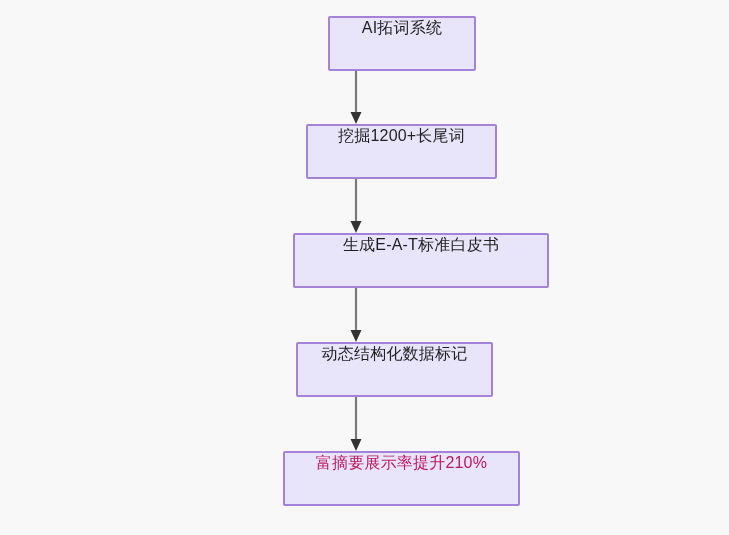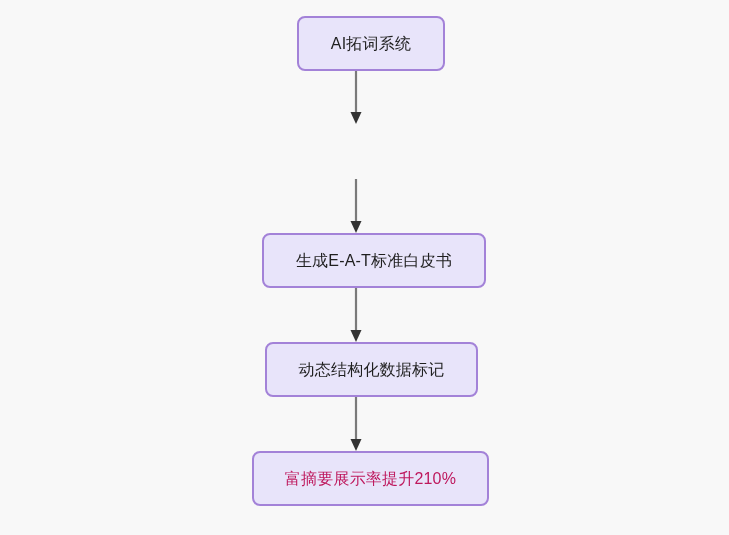--- a/index.html
+++ b/index.html
@@ -16,29 +16,30 @@
   #flowchart-canvas {
     position: relative;
     width: 729px;
     height: 535px;
   }
   .node {
     position: absolute;
     box-sizing: border-box;
     background: #e8e4fa;
     border: 2px solid #a382d8;
-    border-radius: 8px;
+    border-radius: 2px;
     display: flex;
-    align-items: center;
+    align-items: flex-start;
     justify-content: center;
     color: #1f1f1f;
     font-size: 16px;
     line-height: 1.2;
     letter-spacing: 0.2px;
     white-space: nowrap;
+    margin-left: 31px;
   }
   .node-label {
     display: block;
   }
   .edge {
     position: absolute;
     width: 30px;
   }
   .edge svg {
     display: block;
@@ -75,26 +76,29 @@
     <svg width="30" height="54" viewBox="0 0 30 54">
       <line x1="15" y1="0" x2="15" y2="45" stroke="#7a7a7a" stroke-width="2.2"></line>
       <polygon points="15,54 9.5,42 20.5,42" fill="#333333"></polygon>
     </svg>
   </div>
 
   <div class="node" id="node-0" style="left: 297px; top: 16px; width: 148px; height: 55px; background: rgb(232, 228, 250); border-color: rgb(163, 130, 216); color: rgb(31, 31, 31);">
     <span class="node-label">AI拓词系统</span>
   </div>
 
+  <div class="node" id="node-1" style="left: 275px; top: 124px; width: 191px; height: 55px; background: rgb(232, 228, 250); border-color: rgb(163, 130, 216); color: rgb(31, 31, 31);">
+    <span class="node-label">挖掘1200+长尾词</span>
+  </div>
 
-  <div class="node" id="node-2" style="left: 262px; top: 233px; width: 224px; height: 55px; background: rgb(232, 228, 250); border-color: rgb(163, 130, 216); color: rgb(31, 31, 31);">
+  <div class="node" id="node-2" style="left: 262px; top: 233px; width: 256px; height: 55px; background: rgb(232, 228, 250); border-color: rgb(163, 130, 216); color: rgb(31, 31, 31);">
     <span class="node-label">生成E-A-T标准白皮书</span>
   </div>
 
-  <div class="node" id="node-3" style="left: 265px; top: 342px; width: 213px; height: 55px; background: rgb(232, 228, 250); border-color: rgb(163, 130, 216); color: rgb(31, 31, 31);">
+  <div class="node" id="node-3" style="left: 265px; top: 342px; width: 197px; height: 55px; background: rgb(232, 228, 250); border-color: rgb(163, 130, 216); color: rgb(31, 31, 31);">
     <span class="node-label">动态结构化数据标记</span>
   </div>
 
   <div class="node" id="node-4" style="left: 252px; top: 451px; width: 237px; height: 55px; background: rgb(232, 228, 250); border-color: rgb(163, 130, 216); color: #be185d;">
     <span class="node-label">富摘要展示率提升210%</span>
   </div>
 
 </div>
 
 </body></html>

